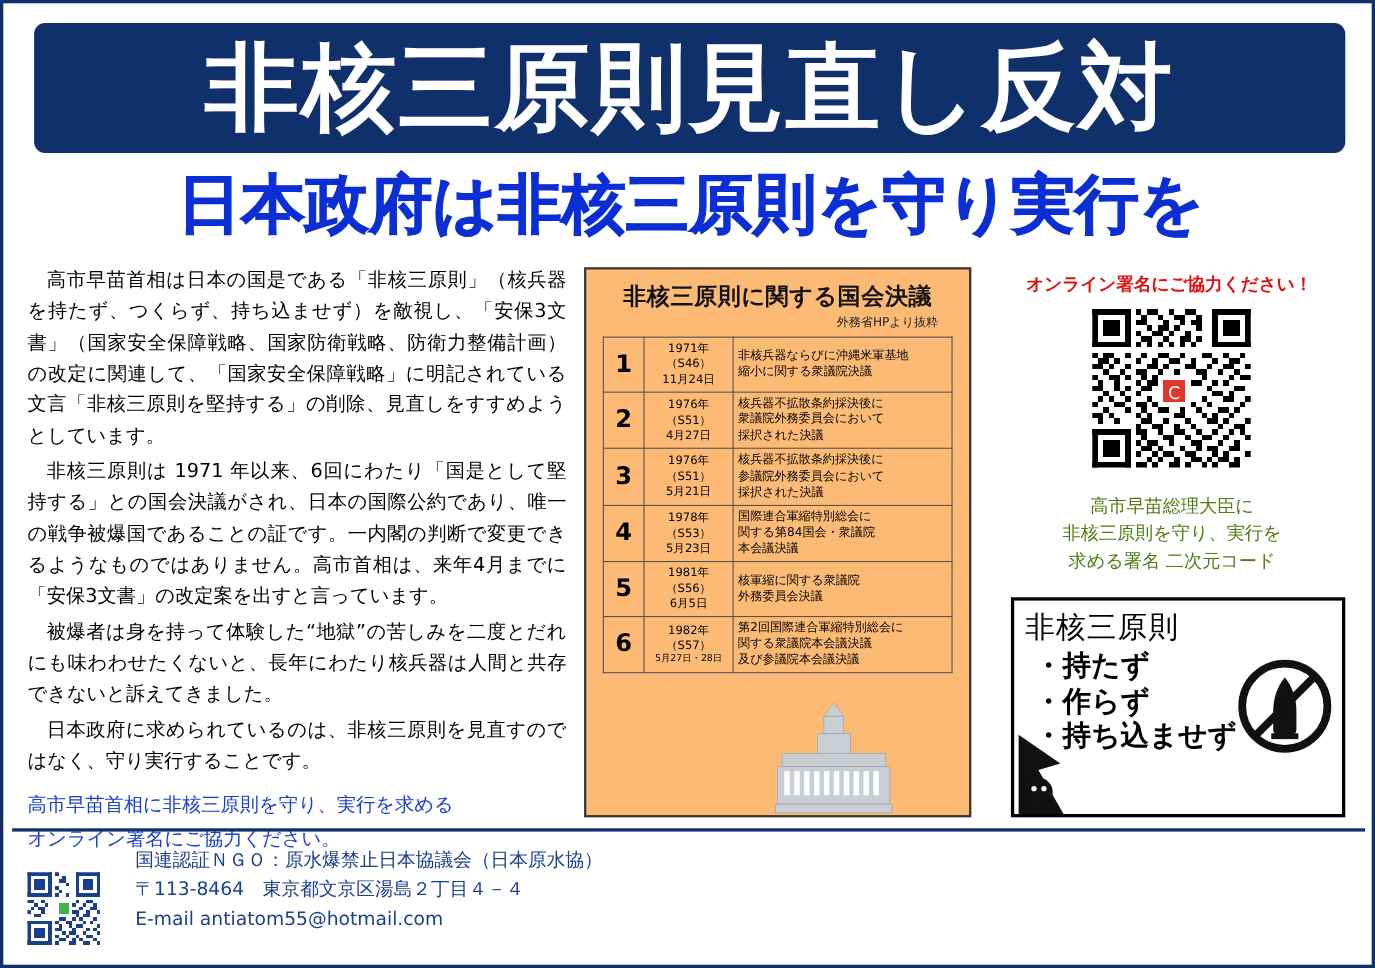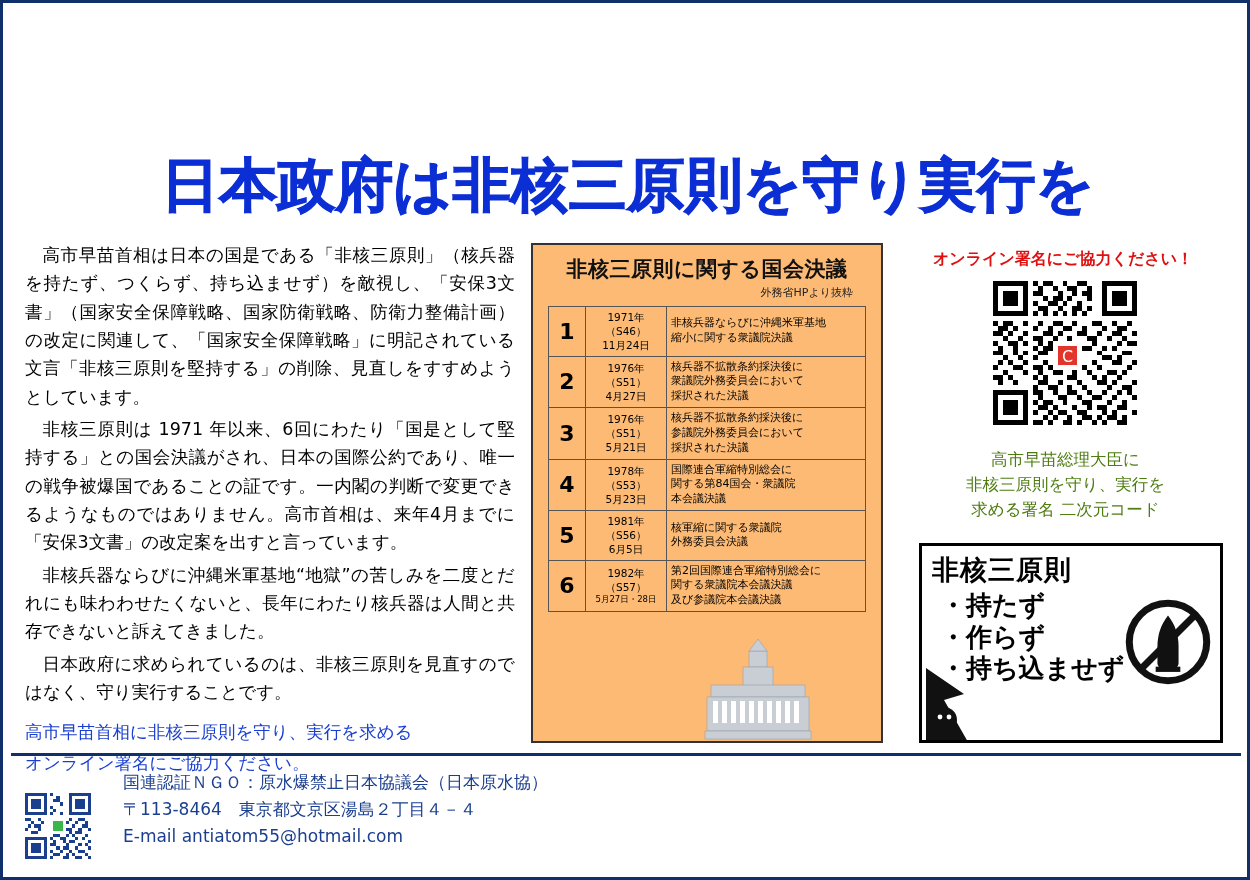--- a/index.html
+++ b/index.html
@@ -181,21 +181,21 @@
     width: 304px;
     height: 200px;
     border: 3px solid #000;
     background: #ffffff;
     box-sizing: border-box;
     overflow: hidden;
   }
   .principles-title {
     margin: 6px 0 0 10px;
     font-size: 27px;
-    font-weight: bold;
+    font-weight: normal;
     letter-spacing: 1px;
   }
   .principles-list {
     margin: 2px 0 0 18px;
     font-size: 26px;
     font-weight: bold;
     line-height: 1.22;
     font-family: Liberation Serif, serif;
   }
   .principles-list div {
@@ -241,26 +241,29 @@
     top: 790px;
     width: 66px;
     height: 66px;
   }
 </style>
 </head>
 <body>
 
 <div id="page">
 
+  <div class="banner">
+    <div class="banner-title">非核三原則見直し反対</div>
+  </div>
   <div class="subtitle">日本政府は非核三原則を守り実行を</div>
 
   <div class="article">
     <p>高市早苗首相は日本の国是である「非核三原則」（核兵器を持たず、つくらず、持ち込ませず）を敵視し、「安保3文書」（国家安全保障戦略、国家防衛戦略、防衛力整備計画）の改定に関連して、「国家安全保障戦略」に明記されている文言「非核三原則を堅持する」の削除、見直しをすすめようとしています。</p>
     <p>非核三原則は 1971 年以来、6回にわたり「国是として堅持する」との国会決議がされ、日本の国際公約であり、唯一の戦争被爆国であることの証です。一内閣の判断で変更できるようなものではありません。高市首相は、来年4月までに「安保3文書」の改定案を出すと言っています。</p>
-    <p>非核兵器ならびに沖縄米軍基地“地獄”の苦しみを二度とだれにも味わわせたくないと、長年にわたり核兵器は人間と共存できないと訴えてきました。</p>
+    <p>被爆者は身を持って体験した“地獄”の苦しみを二度とだれにも味わわせたくないと、長年にわたり核兵器は人間と共存できないと訴えてきました。</p>
     <p>日本政府に求められているのは、非核三原則を見直すのではなく、守り実行することです。</p>
     <p class="callout noindent">高市早苗首相に非核三原則を守り、実行を求める</p>
     <p class="callout noindent" style="margin-top:0">オンライン署名にご協力ください。</p>
   </div>
 
   <div class="table-box">
     <div class="table-title">非核三原則に関する国会決議</div>
     <div class="table-source">外務省HPより抜粋</div>
     <table class="res">
       <tbody>

